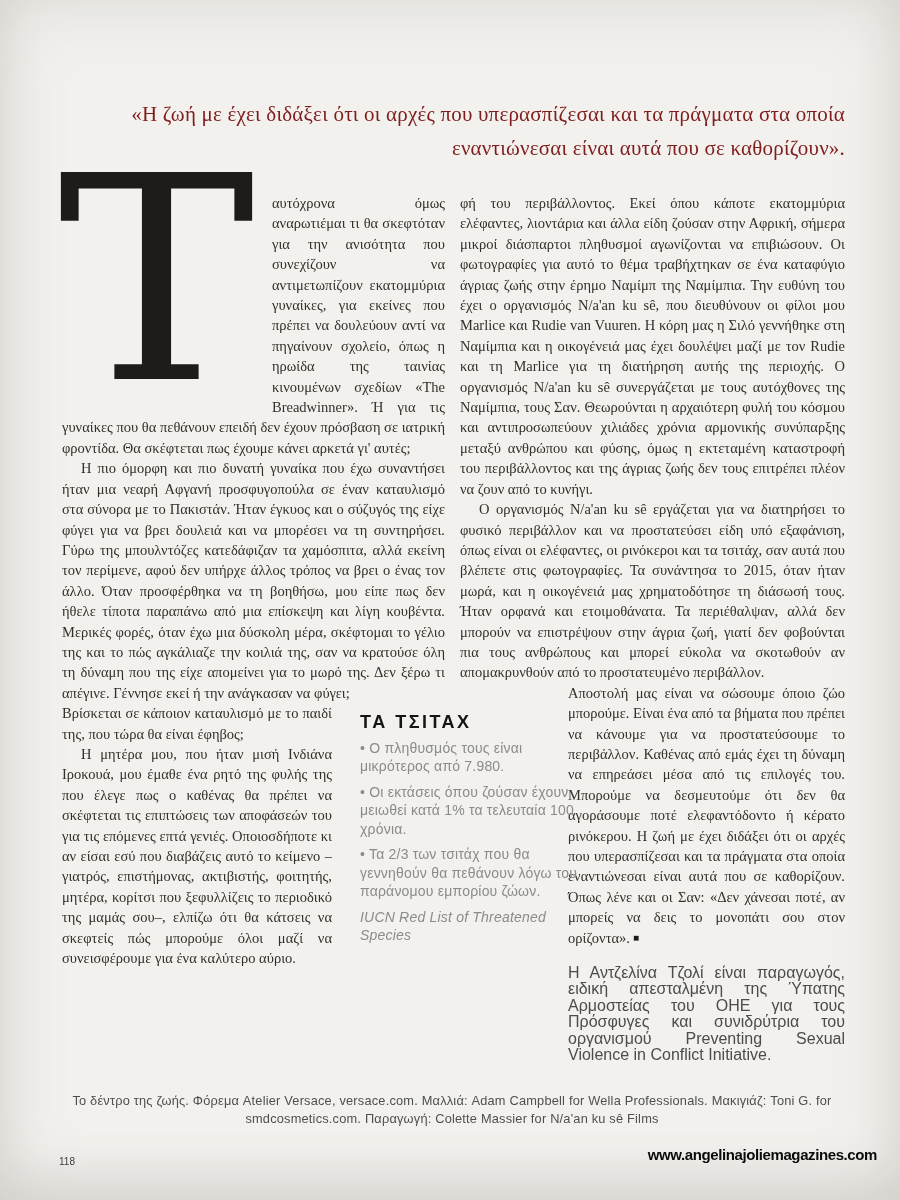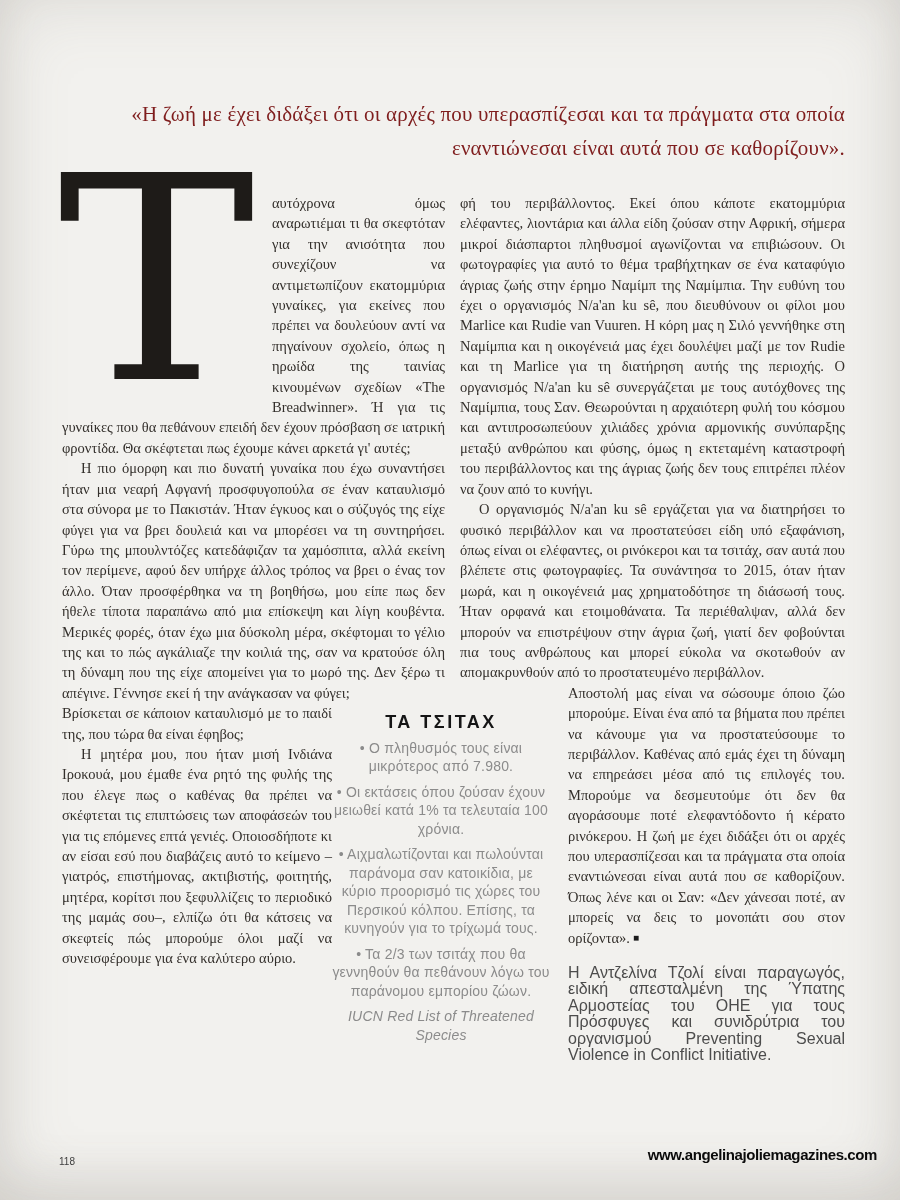--- a/index.html
+++ b/index.html
@@ -29,22 +29,22 @@
   .dropcap {
     position:absolute; top:-57px; left:-4px;
     font-family:"DejaVu Serif", serif; font-size:284px; line-height:1;
     color:#1e1b18; transform:scaleX(1.04); transform-origin:left top;
   }
   
   .spacer-r { float:right; width:113px; height:378px; }
   .spacer-l { float:left;  width:108px; height:400px; }
   
   .fact-box {
-    position:absolute; left:332px; top:713px; width:218px;
-    text-align:center; font-family:"Liberation Sans", sans-serif;
+    position:absolute; left:360px; top:713px; width:218px;
+    font-family:"Liberation Sans", sans-serif;
     font-size:14px; line-height:18.5px; color:#8b8b8b; letter-spacing:0.2px;
   }
   .fact-title {
     font-weight:800; font-size:18px; letter-spacing:2.5px;
     color:#151515; margin-bottom:7px; font-family:"Liberation Sans", sans-serif;
   }
   .fact { margin:0 0 7px 0; }
   .fact::before { content:"•  "; }
   .fact-source { font-style:italic; margin:2px 0 0 0; }
   
@@ -99,22 +99,22 @@
       <p><span>Αποστολή μας είναι να σώσουμε όποιο ζώο μπορούμε. Είναι ένα από τα βήματα που πρέπει να κάνουμε για να προστατεύσουμε το περιβάλλον. Καθένας από εμάς έχει τη δύναμη να επηρεάσει μέσα από τις επιλογές του. Μπορούμε να δεσμευτούμε ότι δεν θα αγοράσουμε ποτέ ελεφαντόδοντο ή κέρατο ρινόκερου. Η ζωή με έχει διδάξει ότι οι αρχές που υπερασπίζεσαι και τα πράγματα στα οποία εναντιώνεσαι είναι αυτά που σε καθορίζουν. Όπως λένε και οι Σαν: «Δεν χάνεσαι ποτέ, αν μπορείς να δεις το μονοπάτι σου στον ορίζοντα».</span><span class="endmark">■</span></p>
       <p class="bio">Η Αντζελίνα Τζολί είναι παραγωγός, ειδική απεσταλμένη της Ύπατης Αρμοστείας του ΟΗΕ για τους Πρόσφυγες και συνιδρύτρια του οργανισμού Preventing Sexual Violence in Conflict Initiative.</p>
     </div>
 
   </div>
 
   <div class="fact-box">
     <div class="fact-title">ΤΑ ΤΣΙΤΑΧ</div>
     <p class="fact">Ο πληθυσμός τους είναι μικρότερος από 7.980.</p>
     <p class="fact">Οι εκτάσεις όπου ζούσαν έχουν μειωθεί κατά 1% τα τελευταία 100 χρόνια.</p>
-    <p class="fact">Αιχμαλωτίζονται και πωλούνται παράνομα σαν κατοικίδια, με κύριο προορισμό τις χώρες του Περσικού κόλπου. Επίσης, τα κυνηγούν για το τρίχωμά τους.</p>
     <p class="fact">Τα 2/3 των τσιτάχ που θα γεννηθούν θα πεθάνουν λόγω του παράνομου εμπορίου ζώων.</p>
     <p class="fact-source">IUCN Red List of Threatened Species</p>
   </div>
 
+  <div class="credits">Το δέντρο της ζωής. Φόρεμα Atelier Versace, versace.com. Μαλλιά: Adam Campbell for Wella Professionals. Μακιγιάζ: Toni G. for smdcosmetics.com. Παραγωγή: Colette Massier for N/a'an ku sê Films</div>
 
   <span class="pagenum">118</span>
   <span class="watermark">www.angelinajoliemagazines.com</span>
 
 </div>
 
 </body></html>

